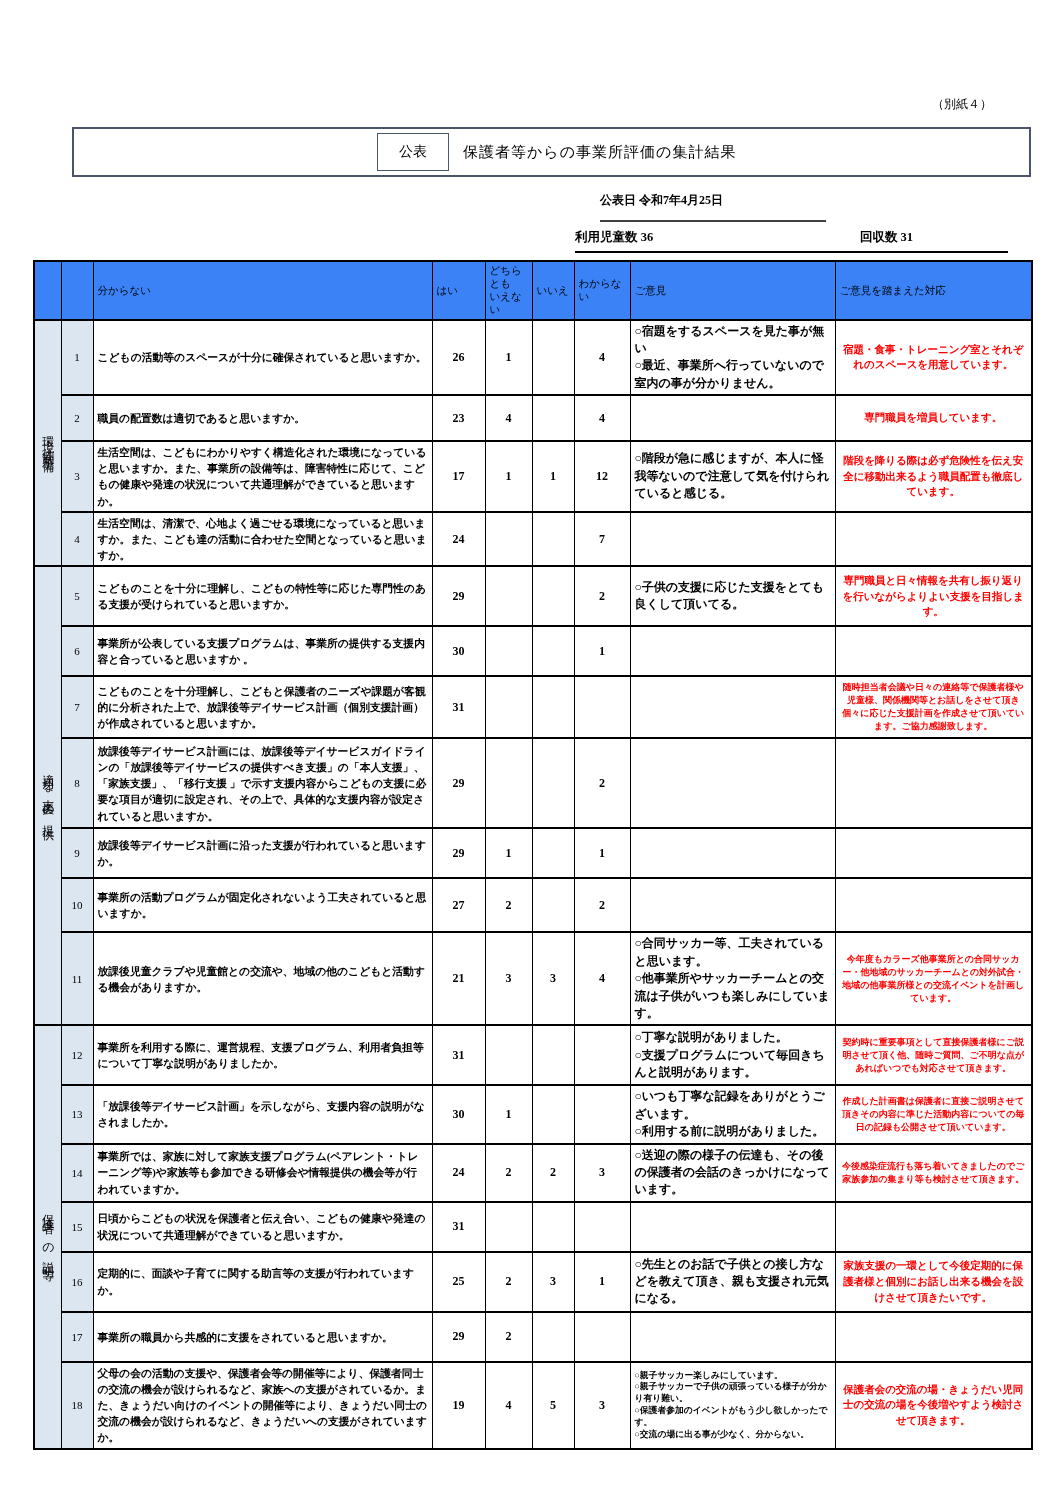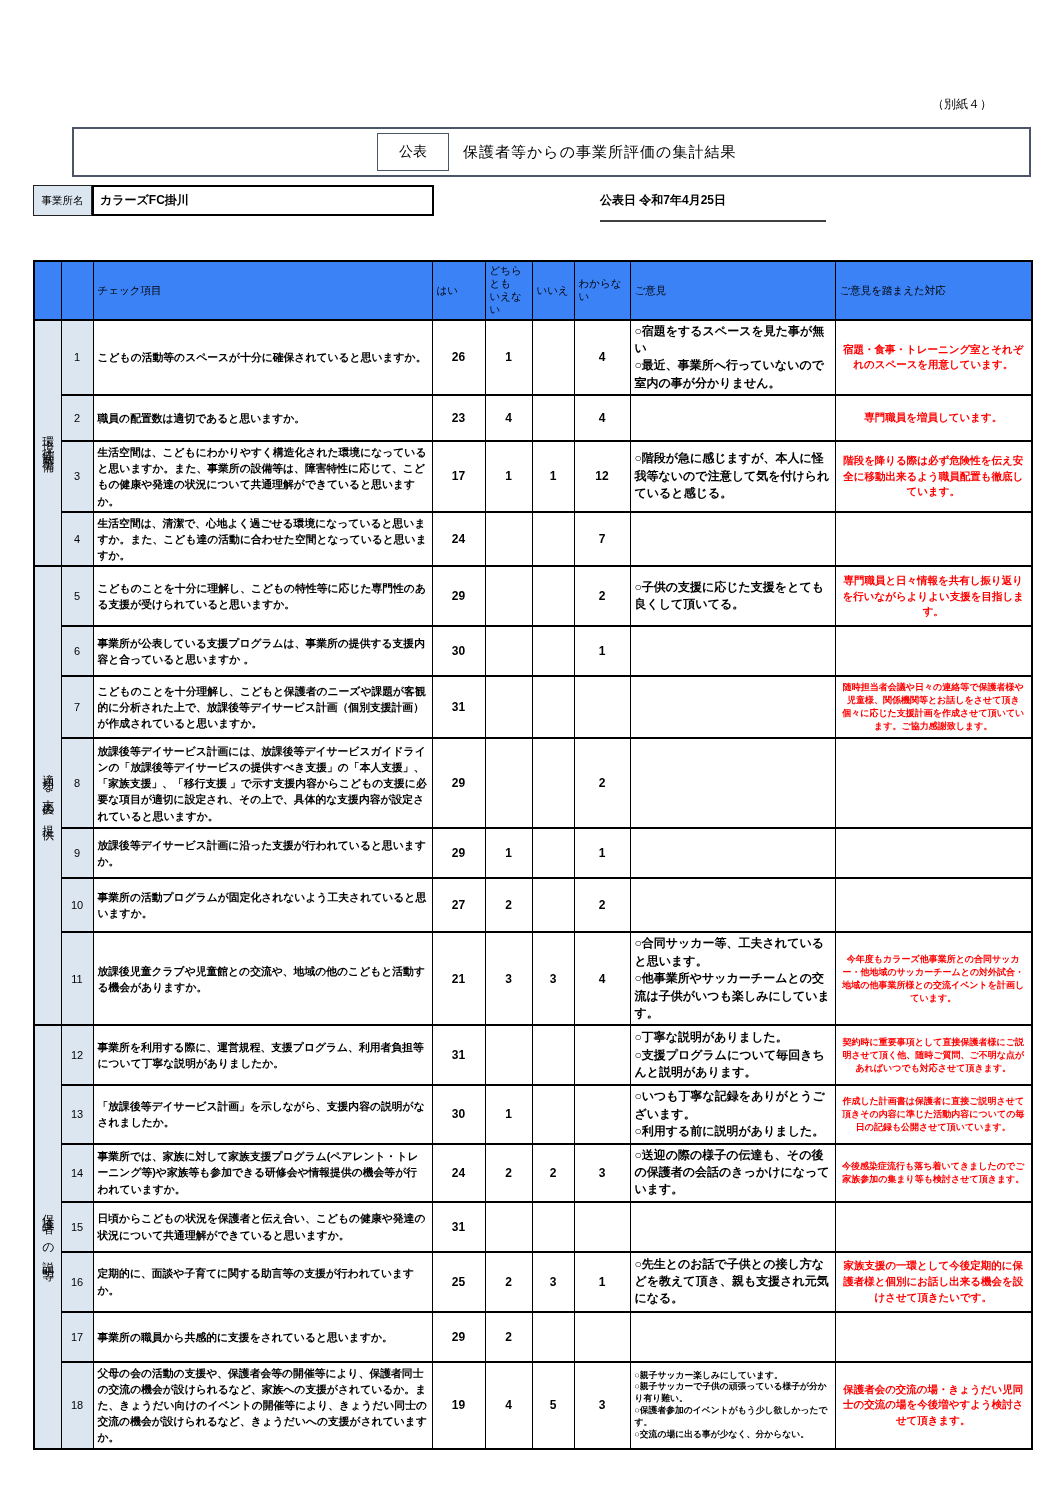--- a/index.html
+++ b/index.html
@@ -1,18 +1,18 @@
 <!DOCTYPE html>
 <html><head>
 <meta charset="utf-8">
 <style>
   html,body { margin:0; padding:0; background:#ffffff; }
   .page {
     position:relative; width:1058px; height:1497px; background:#ffffff;
-    font-family:Liberation Sans, sans-serif; color:#000;
+    font-family:Liberation Serif, serif; color:#000;
     overflow:hidden;
   }
   .corner-note { position:absolute; top:96px; right:66px; font-size:12px; }
   .title-box {
     position:absolute; left:72px; top:127px; width:908px; height:46px;
     border:2px solid #4a5568; display:flex; align-items:center;padding-left:47px;
   }
   .kouhyou-box {
     margin-left:256px; width:70px; height:36px; border:1px solid #4a5568;
     display:flex; align-items:center; justify-content:center; font-size:14px;
@@ -78,45 +78,45 @@
 
 <div class="page">
 
   <div class="corner-note">（別紙４）</div>
 
   <div class="title-box">
     <div class="kouhyou-box">公表</div>
     <div class="title-text">保護者等からの事業所評価の集計結果</div>
   </div>
 
-  <div class="office-block">
-    <div class="office-label">事業所名</div>
-    <div class="office-value">カラーズFC掛川</div>
+
+  <div class="pub-date">公表日 令和7年4月25日</div>
+
+  <div class="counts">
+    <span>利用児童数 36</span>
+    <span class="right">回収数 31</span>
   </div>
-
-  <div class="pub-date">公表日 令和7年4月25日</div>
-
 
   <table class="survey">
     <colgroup>
       <col style="width:27px">
         <col style="width:32px">
         <col style="width:339px">
       <col style="width:53px">
         <col style="width:47px">
         <col style="width:42px">
       <col style="width:56px">
         <col style="width:205px">
         <col style="width:197px">
     </colgroup>
     <thead>
       <tr style="height:36px">
         <th></th>
         <th></th>
-        <th>チェック項目</th>
+        <th>分からない</th>
         <th>はい</th>
         <th>どちらとも
 いえない</th>
         <th>いいえ</th>
         <th>わからない</th>
         <th>ご意見</th>
         <th>ご意見を踏まえた対応</th>
       </tr>
     </thead>
     <tbody id="tbody">

